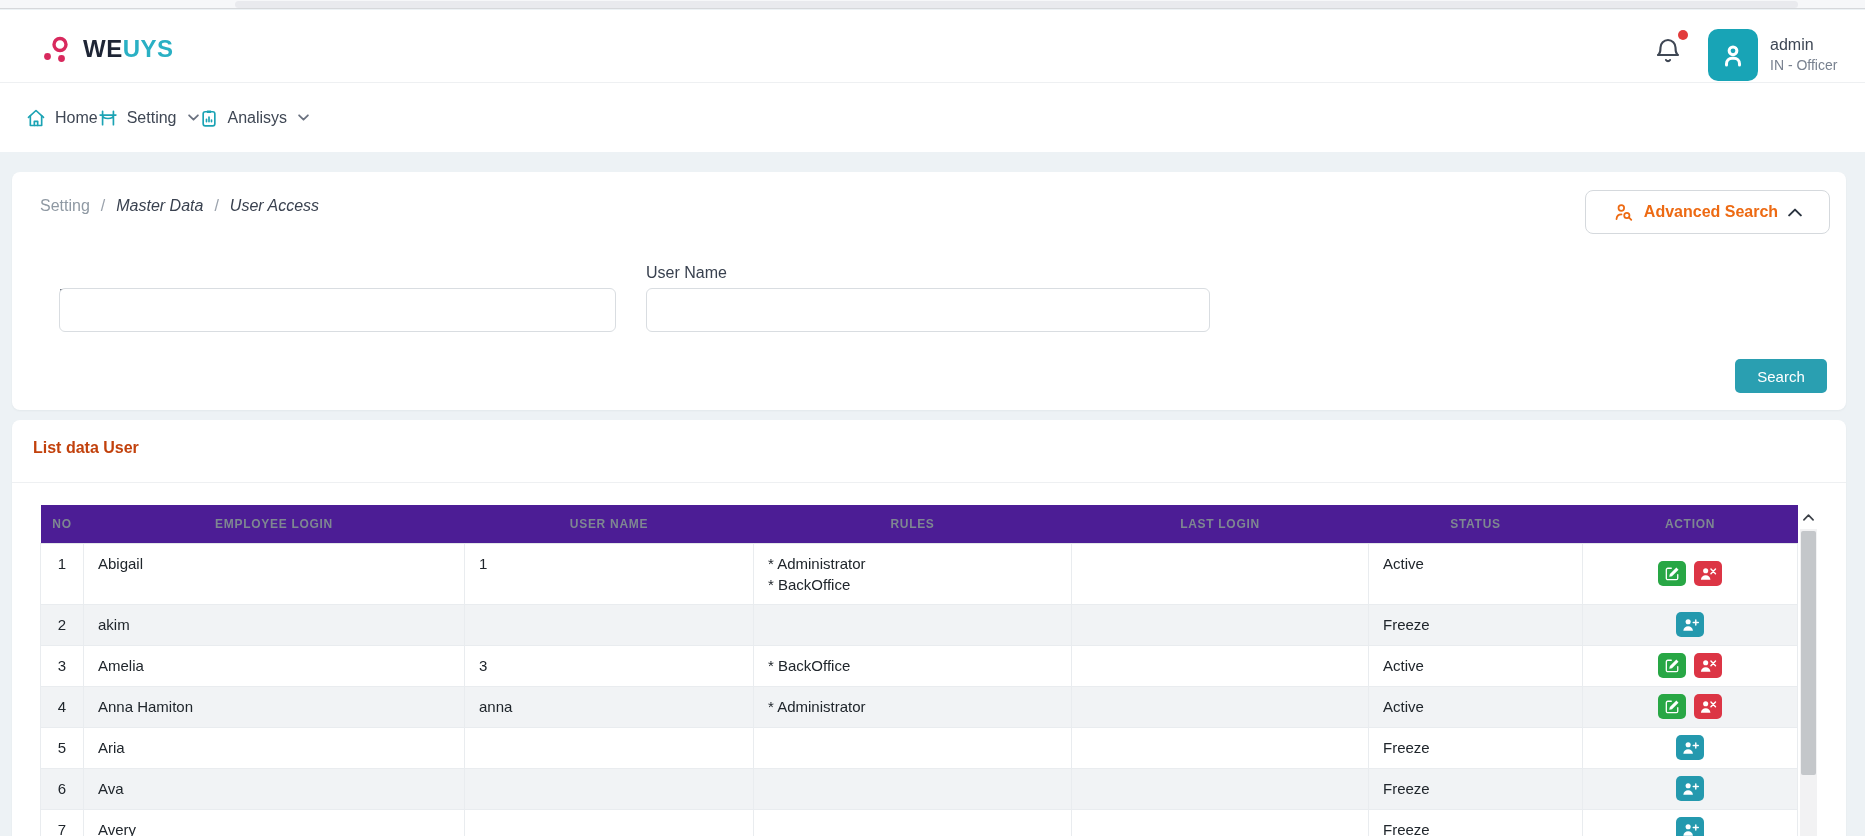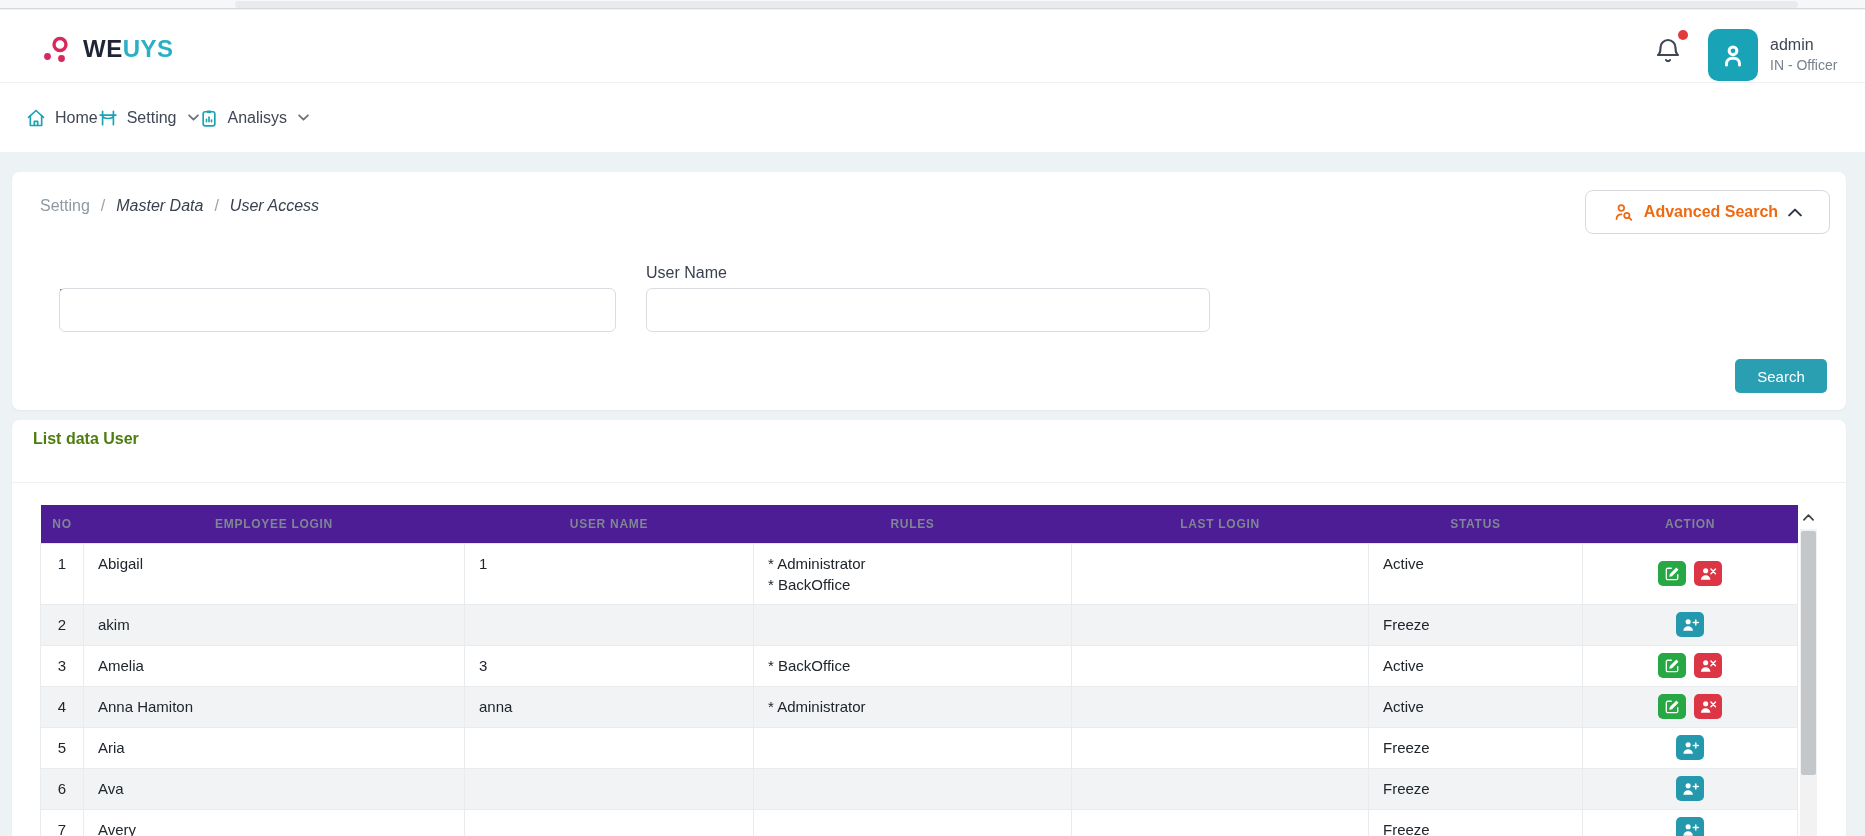--- a/index.html
+++ b/index.html
@@ -38,21 +38,21 @@
   .crumb-muted { color:#8f99a3; } .crumb-dark { color:#39414f;font-style:italic; } .crumb-sep { color:#9aa2ac; }
   .adv-btn { position:absolute; left:1573px; top:18px; width:245px; height:44px; background:#fff; border:1px solid #d5d9dd; border-radius:8px; display:flex; align-items:center; justify-content:center; gap:10px; cursor:pointer; }
   .adv-label { font-size:16px; font-weight:700; color:#ed6a13; }
   .form-label { position:absolute; top:92px; font-size:16px; color:#39414f; }
   .lab1 { left:47px;margin-top:23px; } .lab2 { left:634px; }
   .text-input { position:absolute; top:116px; height:44px; border:1px solid #d9dde1; border-radius:6px; background:#fff; font-size:15px; padding:0 12px; color:#20262c; outline:none; }
   .inp1 { left:47px; width:557px; } .inp2 { left:634px; width:564px; }
   .search-btn { position:absolute; left:1717px; top:187px; width:92px; height:34px; background:#2a9fb1; color:#fff; font-size:15px; border:none; border-radius:5px; cursor:pointer; font-family:"Liberation Sans", sans-serif;margin-left:6px; }
 
   
-  .list-title { position:absolute; left:21px; top:10px; font-size:16px; font-weight:700; color:#4d7c0f; }
+  .list-title { position:absolute; left:21px; top:19px; font-size:16px; font-weight:700; color:#c2410c; }
   .card2-divider { position:absolute; left:0; top:62px; width:1834px; height:1px; background:#eef0f2; }
   .table-wrap { position:absolute; left:28px; top:85px; width:1757px; }
   table { border-collapse:collapse; table-layout:fixed; width:1757px; font-size:15px; color:#20262c; }
   thead th { height:38px; background:#4c1d95; font-size:12px; font-weight:700; color:#7e8791; letter-spacing:.7px; text-align:center; border-bottom:1px solid #e2e6e9; }
   tbody td { border:1px solid #e9ecef; padding:9px 14px; vertical-align:top; line-height:21px; background-clip:padding-box; }
   tbody tr { height:41px; } tbody tr:first-child { height:56px; }
   tbody tr.striped td { background-color:#f1f3f5; }
   td.col-no { text-align:center; padding-left:4px; padding-right:4px; }
   td.col-action { text-align:center; vertical-align:middle; padding:4px; }
   .act-btn { display:inline-flex; align-items:center; justify-content:center; width:28px; height:25px; border:none; border-radius:5px; margin:0 4px; cursor:pointer; }

